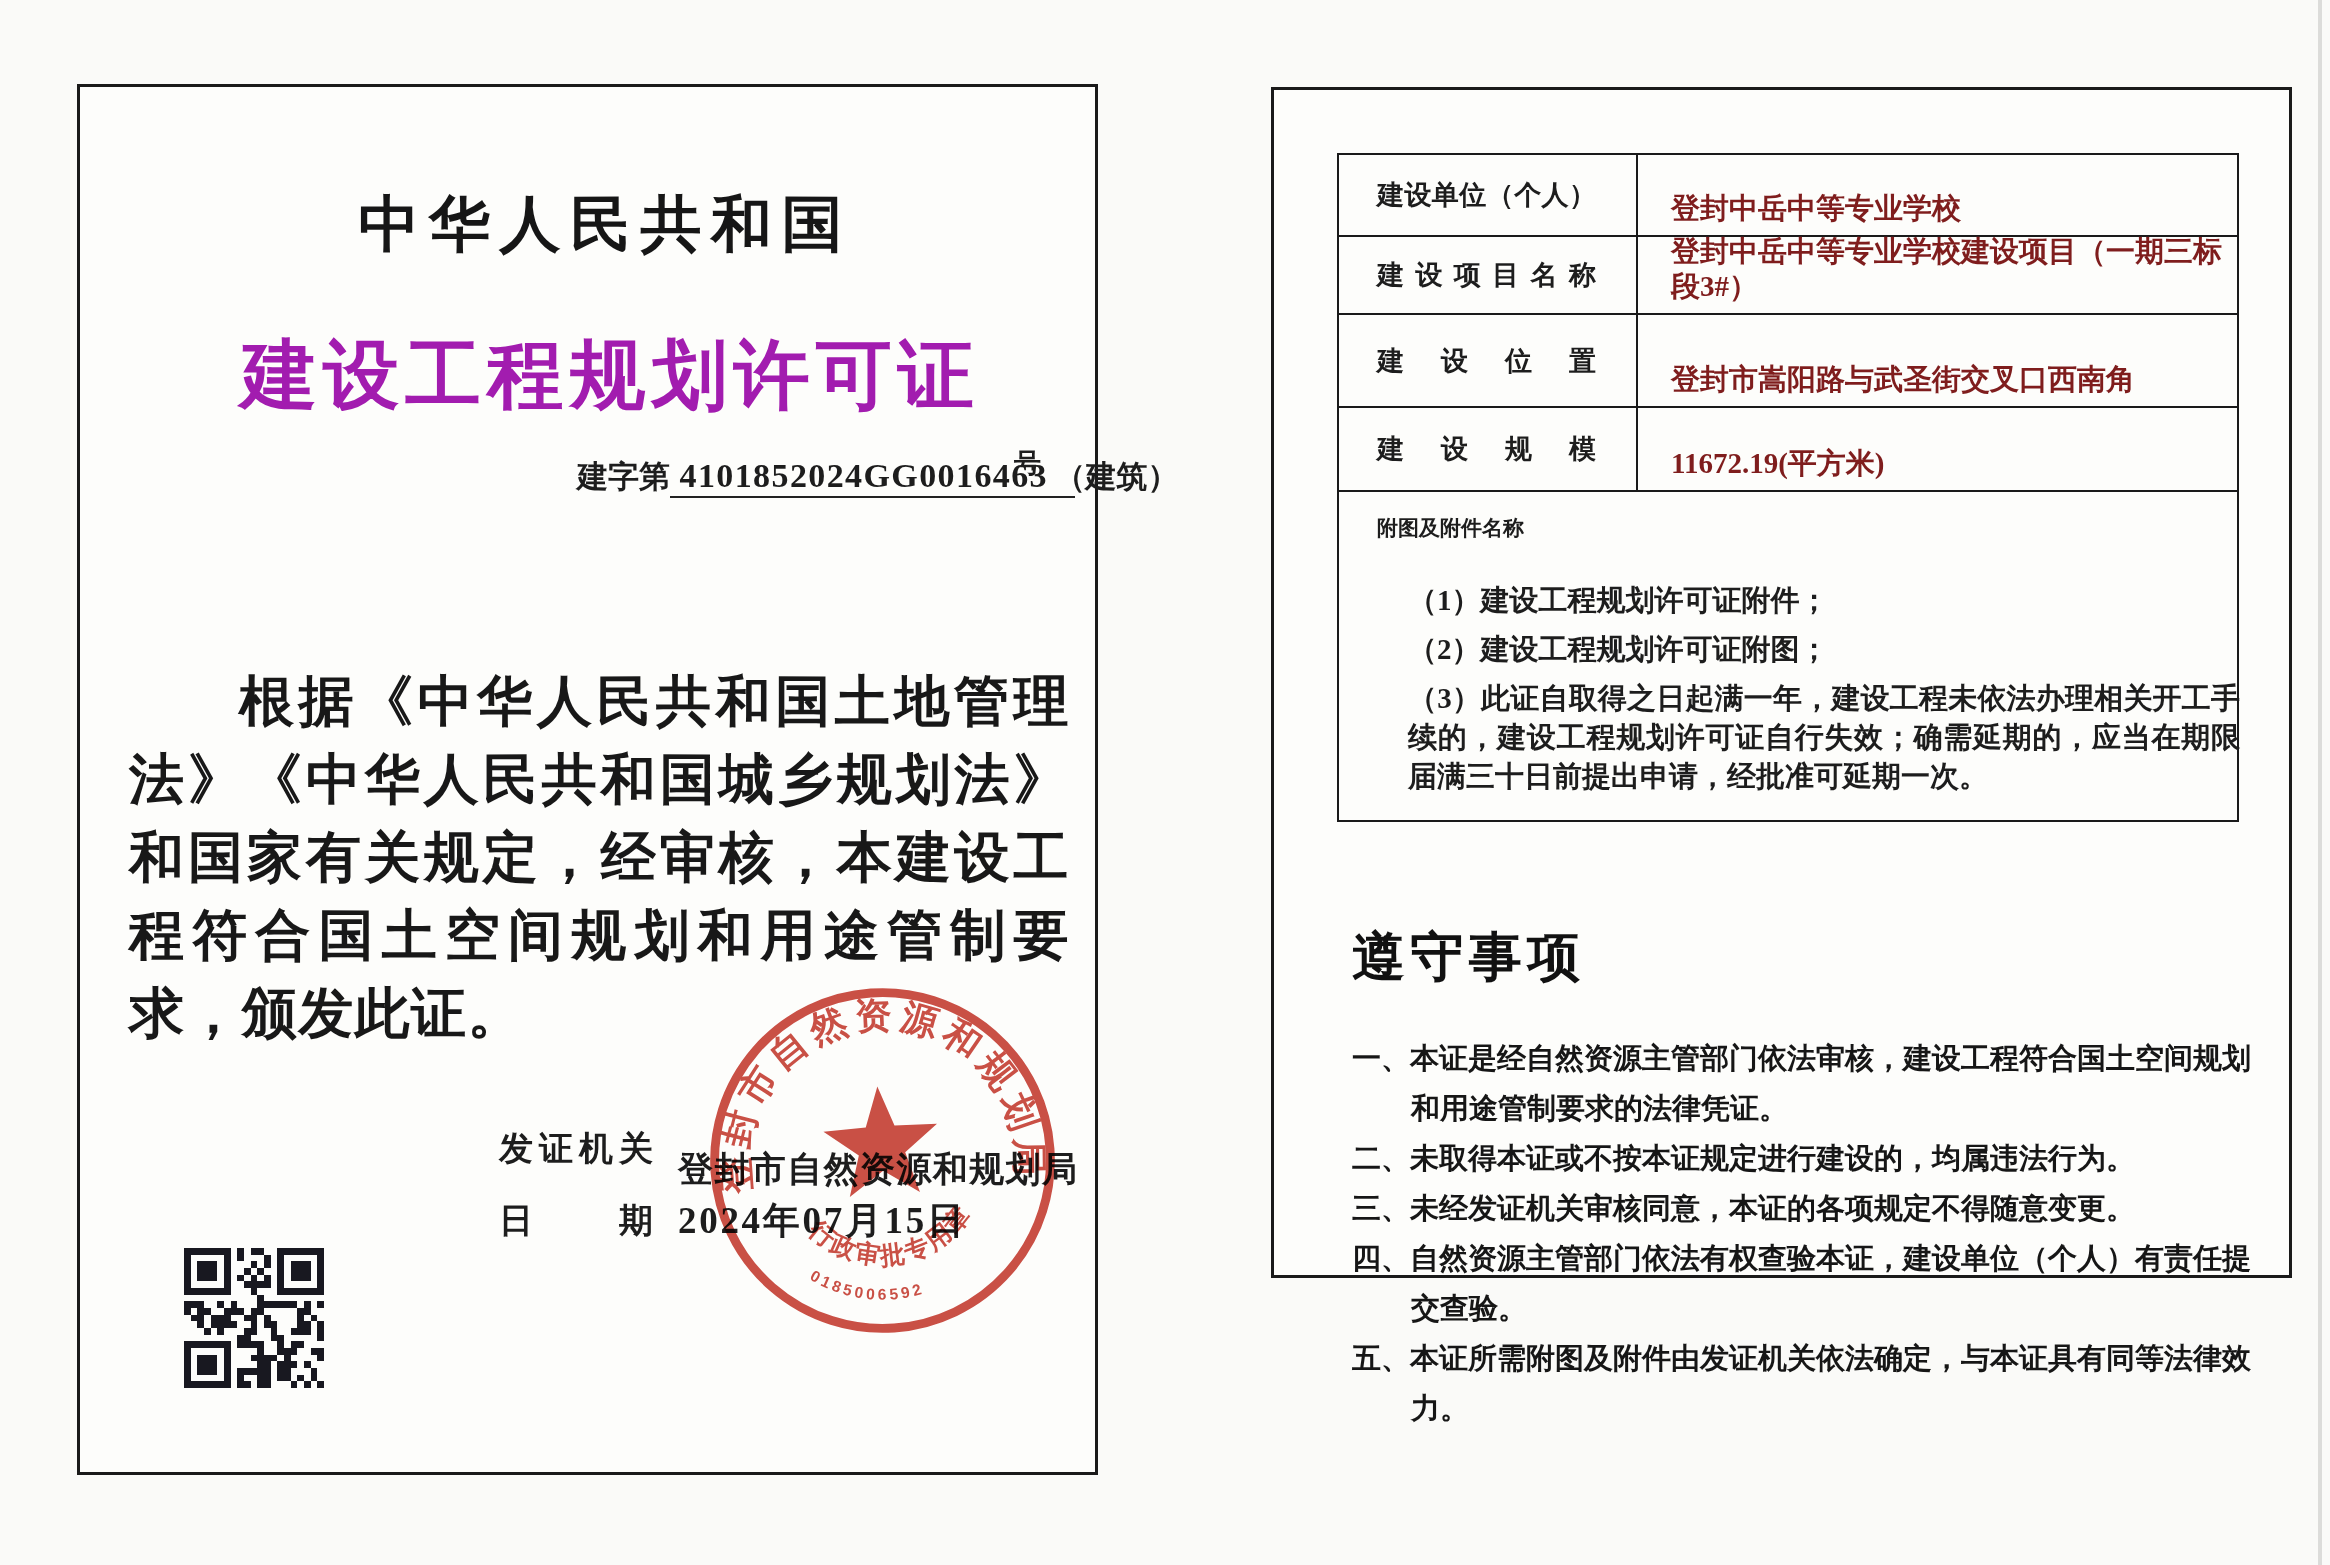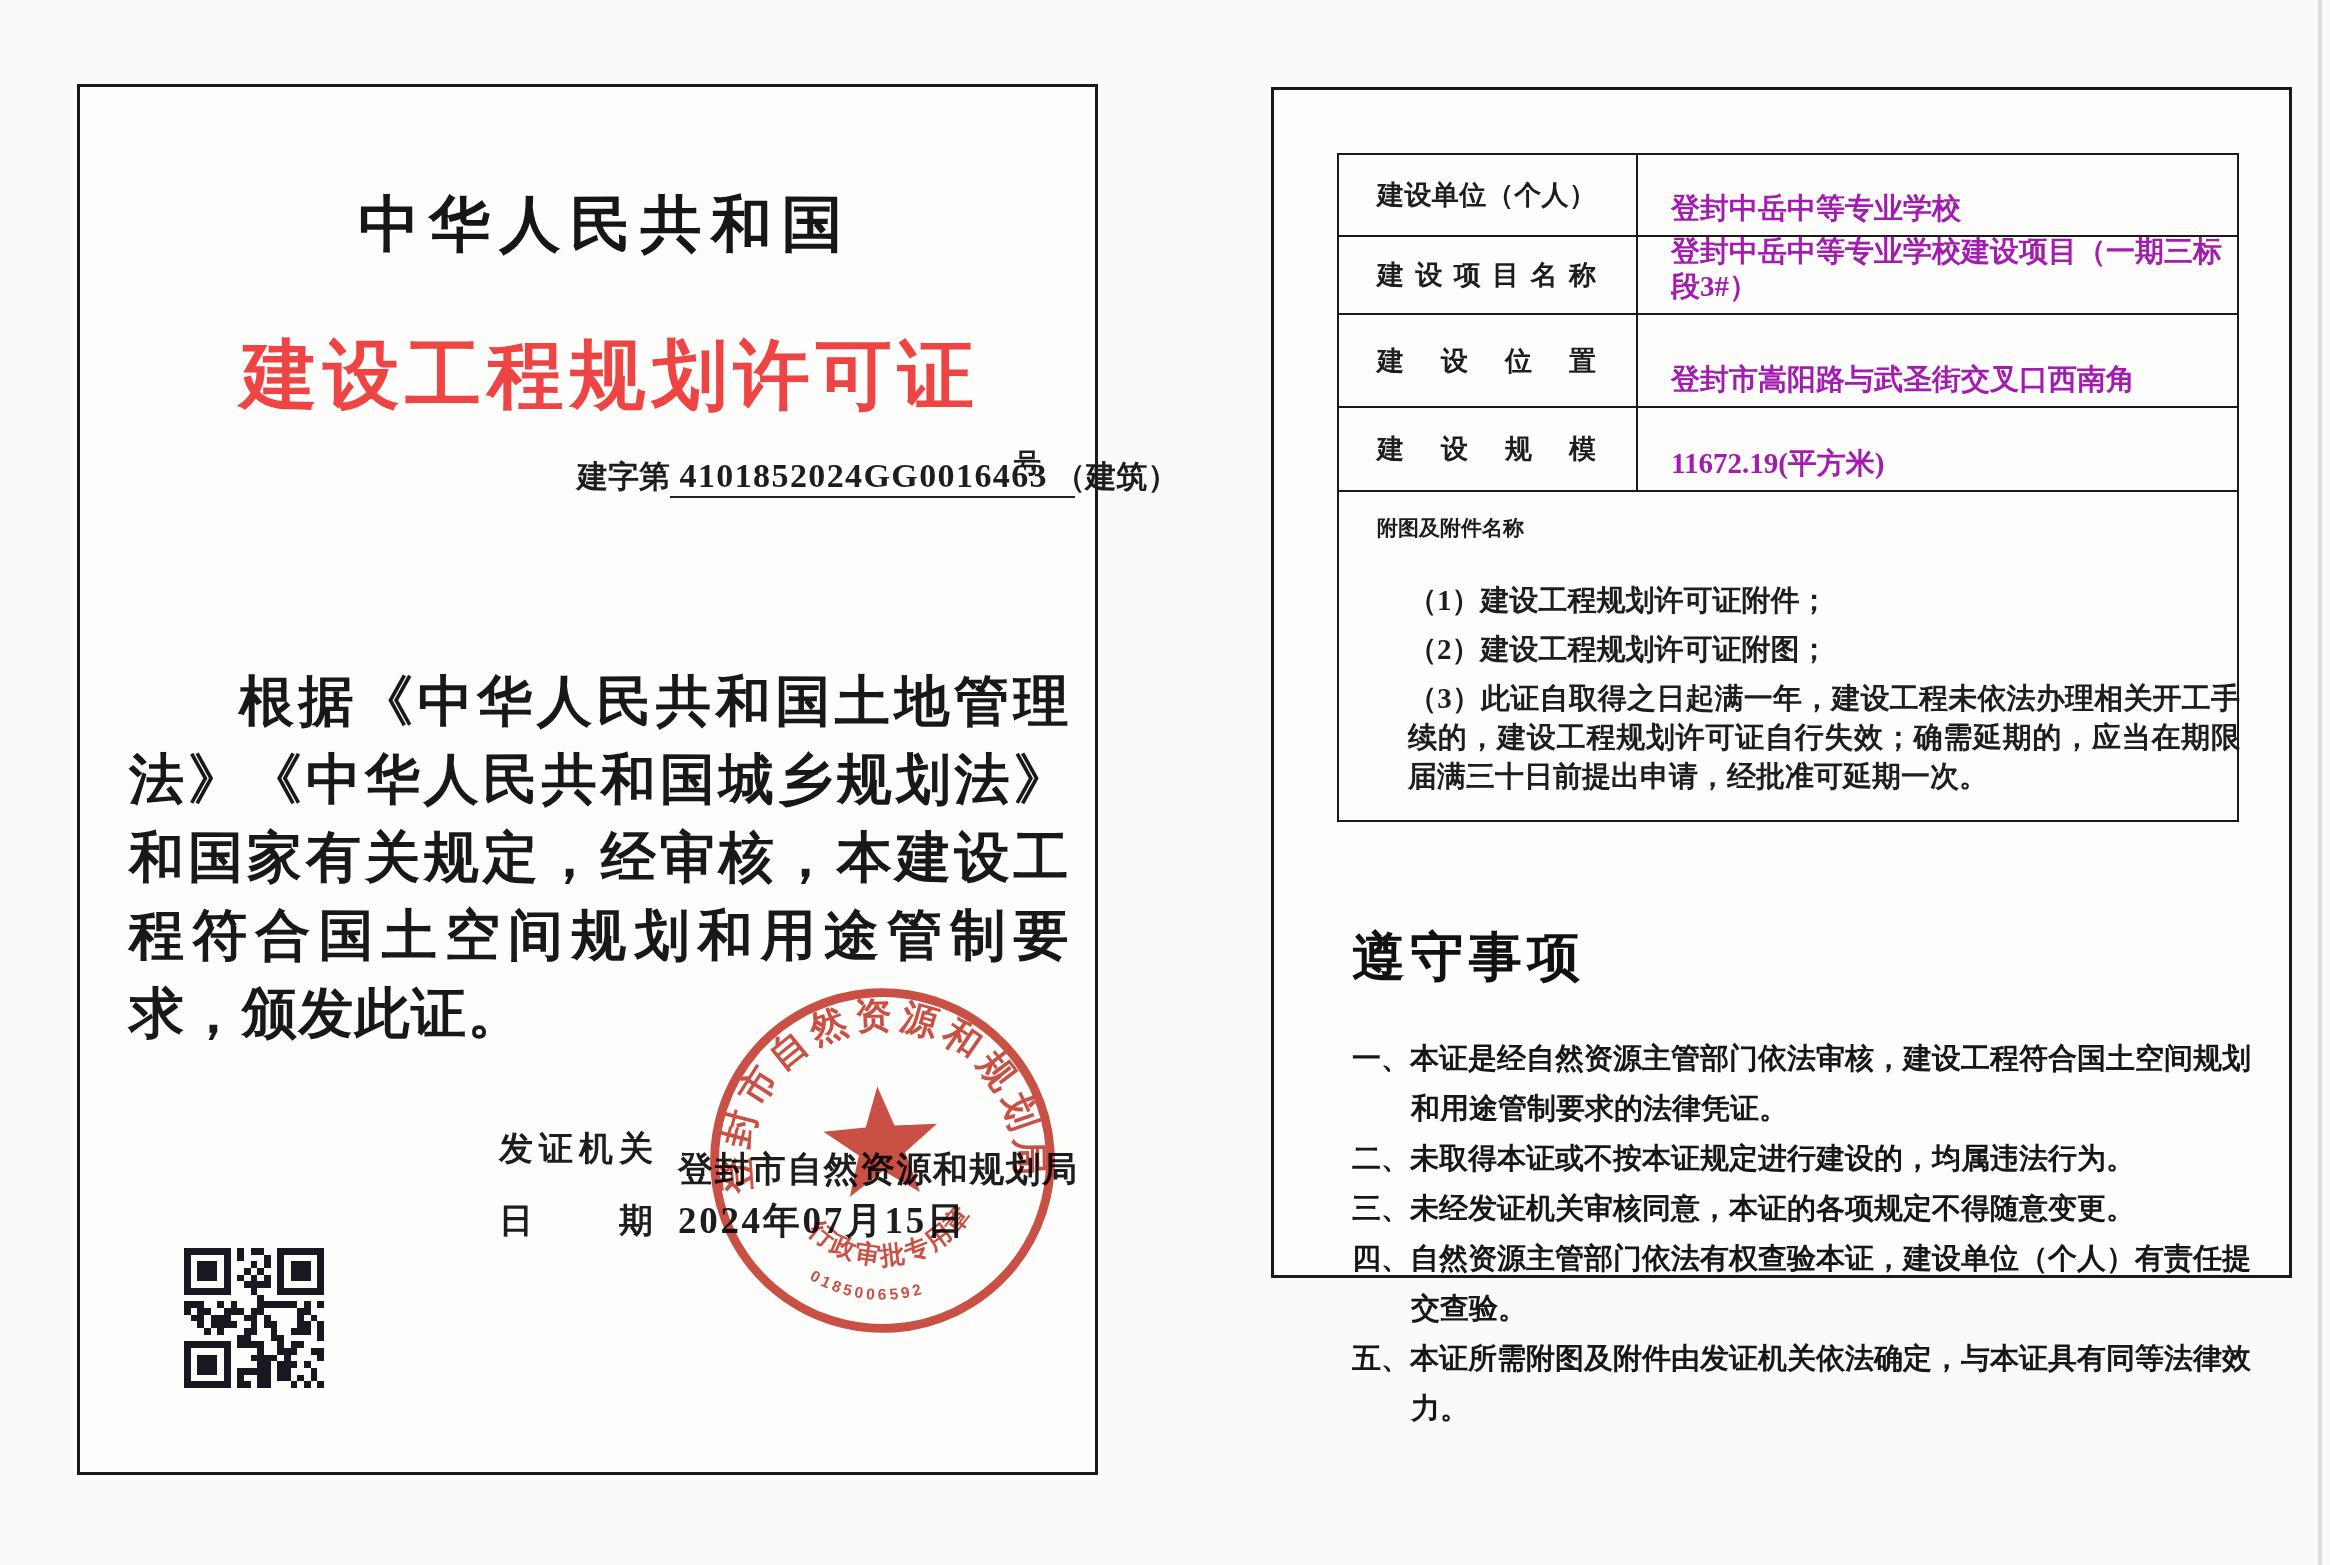--- a/index.html
+++ b/index.html
@@ -18,21 +18,21 @@
   #page-right { left:1271px; top:87px; width:1021px; height:1191px; }
   .abs { position:absolute; }
 
   
   .country-title {
     top:97px; left:17.7px; width:100%; text-align:center;
     font-size:61px; letter-spacing:9.5px; font-weight:600; color:#161616;
   }
   .cert-title {
     top:238px; left:23px; width:100%; text-align:center;
-    font-size:76px; font-weight:700; letter-spacing:6.1px; color:#ef4444;
+    font-size:76px; font-weight:700; letter-spacing:6.1px; color:#a21caf;
   }
   .certno-row {
     top:369px; left:497px; display:flex; align-items:baseline; white-space:nowrap;
   }
   .certno-prefix { font-size:31px; font-weight:700; }
   .certno-number {
     font-size:34px; font-weight:700; letter-spacing:1.4px;
     border-bottom:2.7px solid #222; padding:0 27px 1.4px 9.5px;
   }
   .certno-suffix { font-size:31px; font-weight:700; margin-left:-20.4px; }
@@ -63,21 +63,21 @@
   .r1{height:82px;} .r2{height:78px;} .r3{height:93px;} .r4{height:84px;}
   .t-label {
     width:299px; border-right:2px solid #1a1a1a;
     display:flex; align-items:center; padding-left:38px; flex-shrink:0;
   }
   .t-label span { display:block; width:219px; font-size:27px; font-weight:700; }
   .t-value {
     flex:1; display:flex; align-items:flex-end;
     padding:2.7px 9.5px 8.2px 33px;
     font-size:29px; font-weight:700; line-height:1.22;
-    word-break:break-all; color:#a21caf;
+    word-break:break-all; color:#7f1d1d;
   }
   .attach-cell { display:block; padding:22px 0 0 38px; }
   .attach-label { font-size:21px; font-weight:700; }
   .attach-items { margin:39px 0 0 31px; width:832px; }
   .attach-item {
     font-size:29px; font-weight:700; line-height:39px;
     margin-bottom:10.2px; word-break:break-all; text-align:justify;
   }
   .notice-title { top:832px; left:78px; font-size:53px; font-weight:700; letter-spacing:5.4px; color:#111; }
   .notice-list  { top:943px; left:78px; width:919px; }

